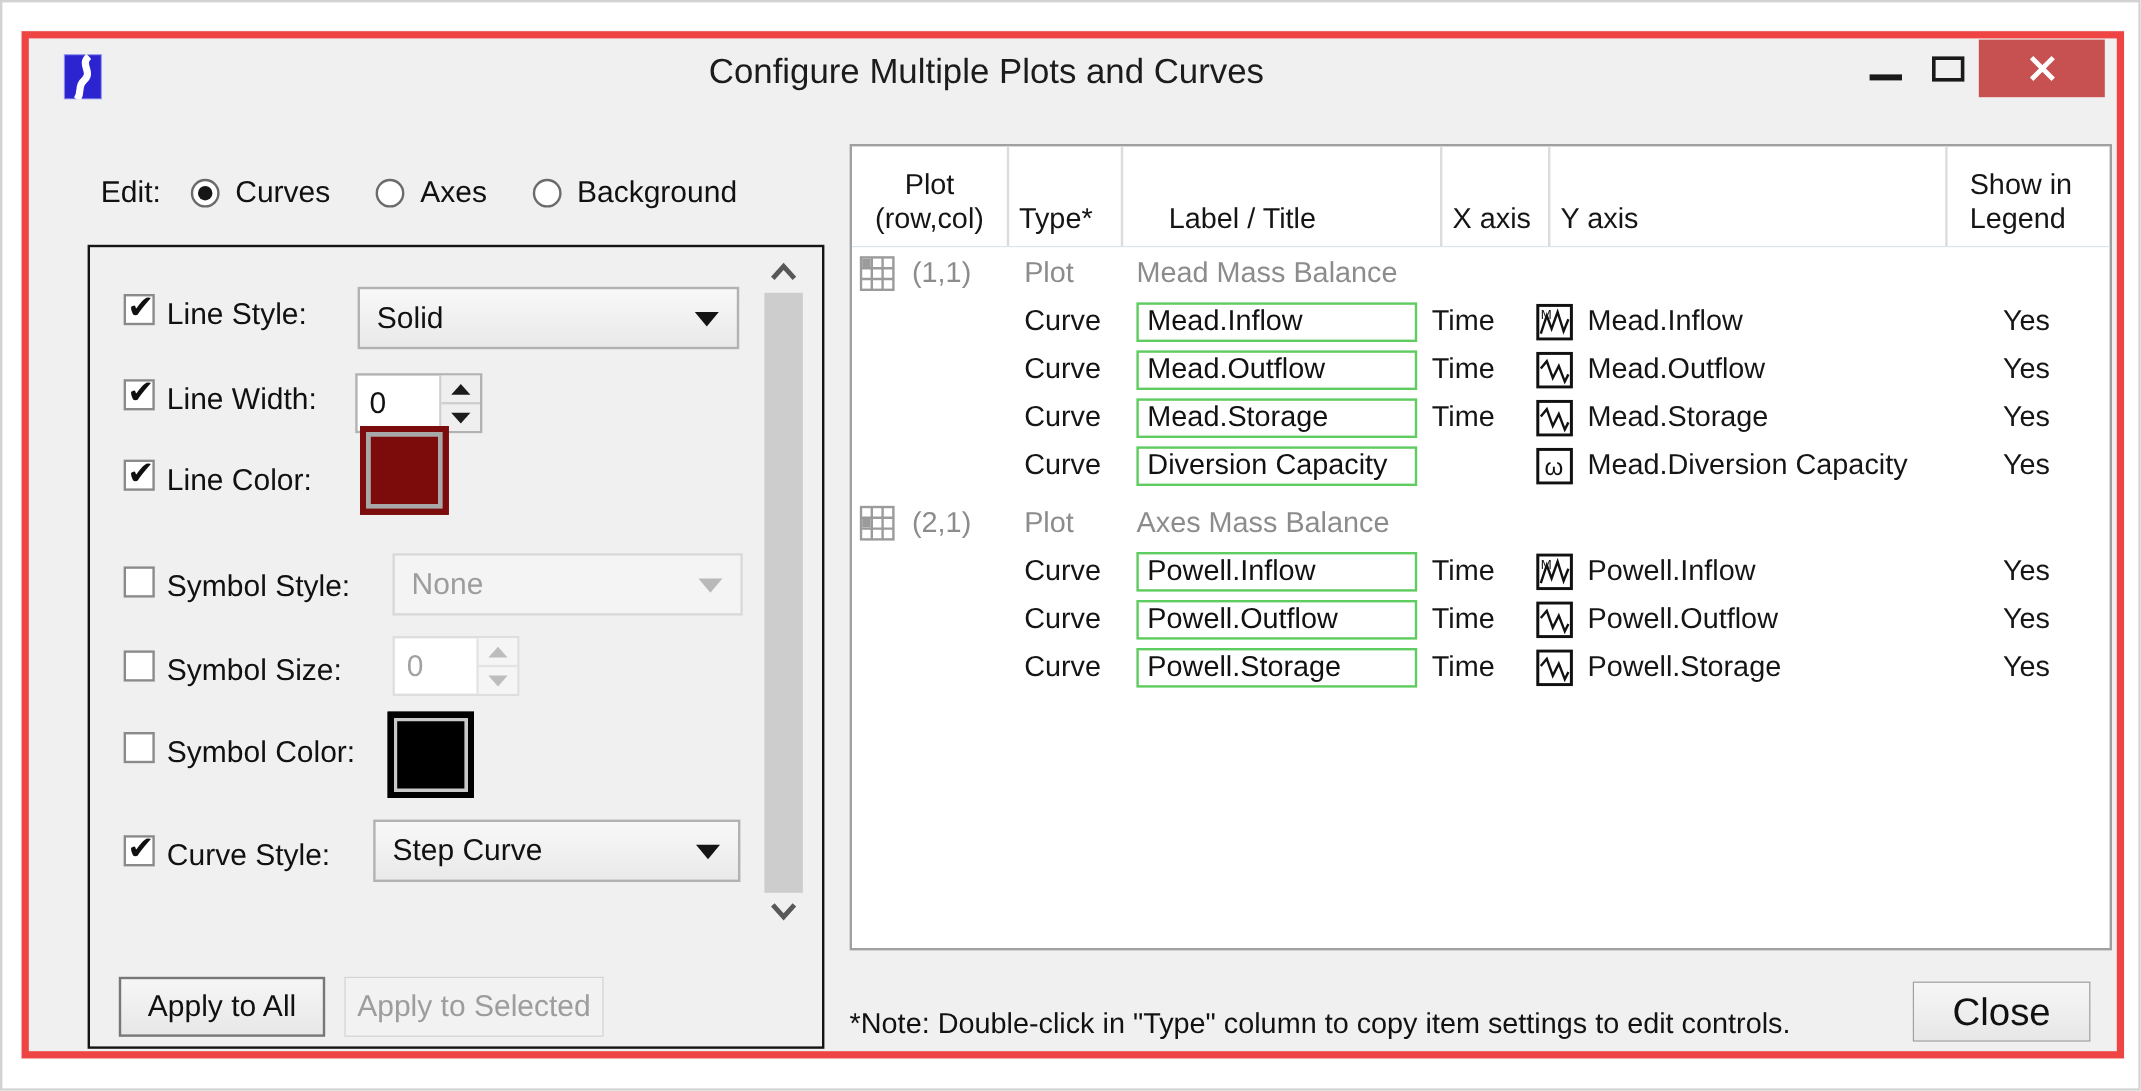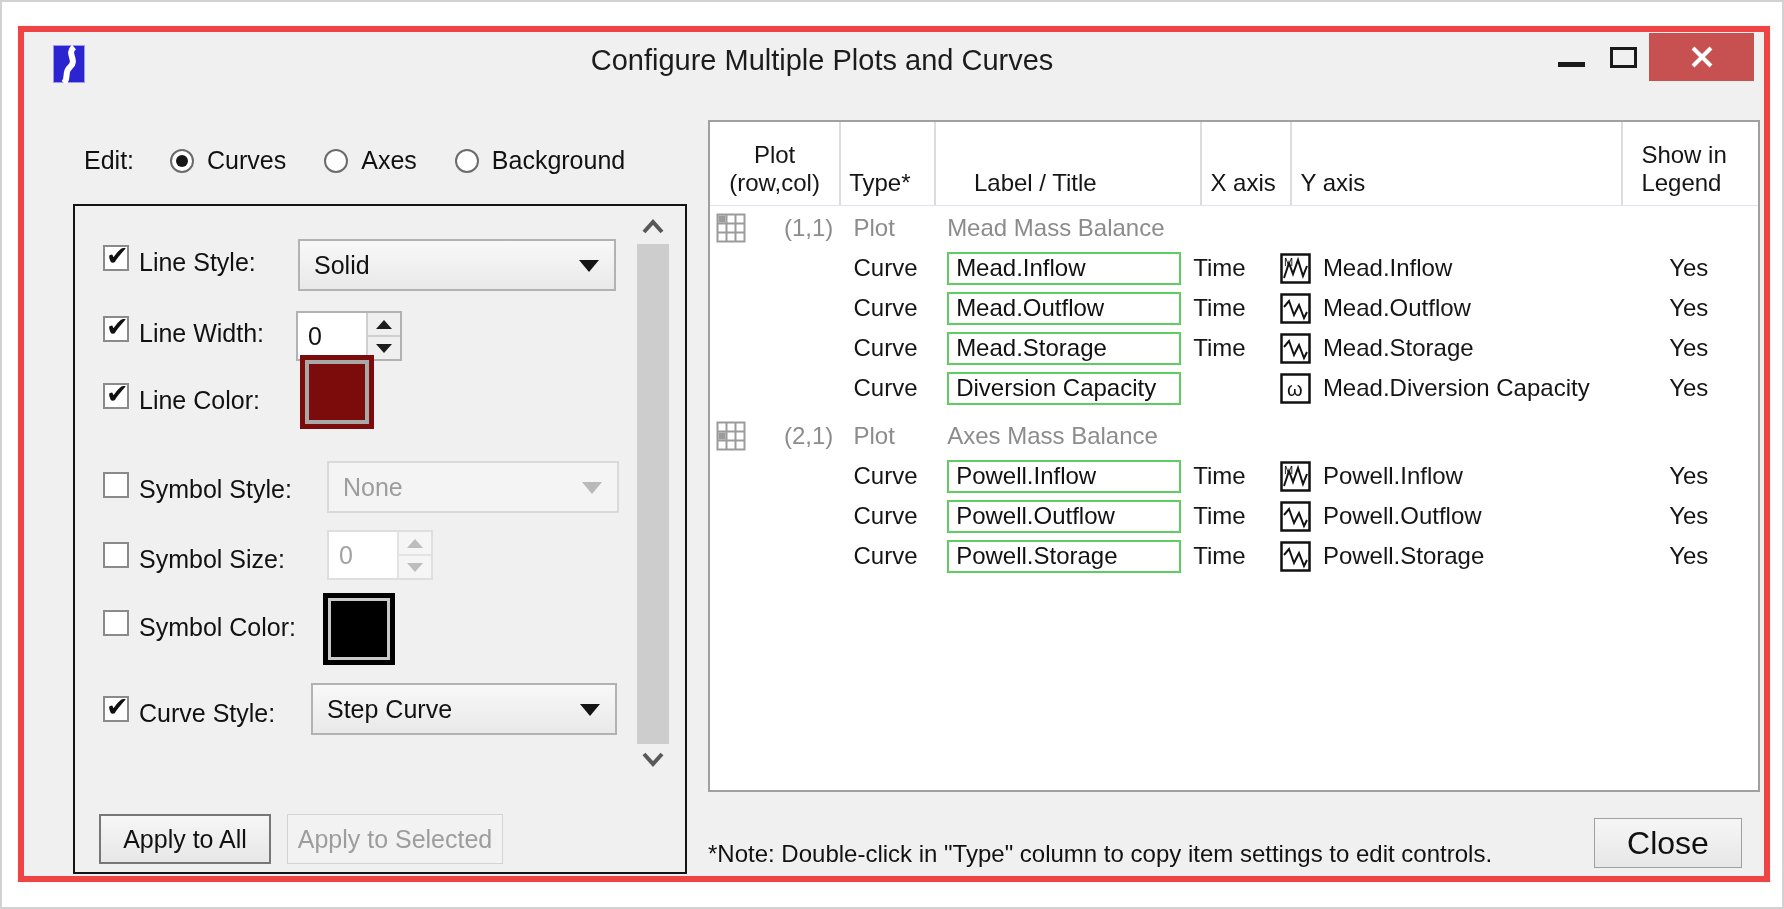--- a/index.html
+++ b/index.html
@@ -10,21 +10,21 @@
   .titlebar{position:absolute;left:0;top:0;right:0;height:56px;}
   .app-icon{position:absolute;left:29px;top:13px;width:32px;height:38px;}
   .title{position:absolute;left:calc(50% - 72px);top:12px;transform:translateX(-50%);font-size:29px;color:#1c1c1c;white-space:nowrap;}
   .winbtns{position:absolute;right:10px;top:1px;height:48px;display:flex;align-items:stretch;}
   .wb{width:52px;display:flex;align-items:center;justify-content:center;}
   .wb-close{width:105px;display:flex;align-items:center;justify-content:center;}
   .dash{width:27px;height:5px;background:#1a1a1a;margin-top:14px;}
   .maxrect{width:27px;height:21px;border:3px solid #1a1a1a;background:transparent;}
   
   .edit-row{position:absolute;left:60px;top:114px;display:flex;align-items:center;font-size:25px;color:#111;}
-  .edit-label{margin-right:36px;}
+  .edit-label{margin-right:25px;}
   .radio-opt{display:flex;align-items:center;margin-right:38px;}
   .radio{width:24px;height:24px;border:2px solid #6b6b6b;border-radius:50%;background:#fff;margin-right:13px;flex:none;}
   .radio.selected::after{content:"";display:block;width:12px;height:12px;margin:4px;border-radius:50%;background:#161616;}
   
   .groupbox{position:absolute;left:49px;top:172px;width:614px;height:670px;border:2px solid #141414;background:#f0f0f0;}
   .cb{position:absolute;width:26px;height:26px;border:2px solid #8a8a8a;background:#fff;}
   .cb.checked::after{content:"\2714";position:absolute;left:1px;top:-7px;font-size:27px;color:#101010;}
   .flabel{position:absolute;font-size:25px;color:#111;white-space:nowrap;}
   .combo{position:absolute;height:52px;border:2px solid #b2b2b2;background:linear-gradient(#f8f8f8,#e9e9e9);display:flex;align-items:center;padding:0 44px 0 14px;font-size:25px;color:#111;}
   .combo .arrow{position:absolute;right:15px;top:50%;margin-top:-5px;width:0;height:0;border-left:10px solid transparent;border-right:10px solid transparent;border-top:12px solid #141414;}
@@ -54,21 +54,21 @@
   .btn.default{border:2px solid #777;}
   .btn.disabled{background:#f2f2f2;border:1px solid #d3d3d3;color:#9d9d9d;}
   
   .table{position:absolute;left:684px;top:88px;width:1052px;height:672px;background:#fff;border:2px solid #a0a0a0;}
   .thead{position:absolute;left:0;top:0;right:0;height:84px;display:flex;border-bottom:1px solid #dde4ee;}
   .th{display:flex;flex-direction:column;justify-content:flex-end;padding-bottom:8px;font-size:24px;color:#151515;border-right:2px solid #dcdcdc;}
   .th:last-child{border-right:none;}
   .tbody{position:absolute;left:0;top:86px;right:0;}
   .tr{display:flex;height:40px;align-items:center;font-size:24px;color:#151515;}
   .tr.group2{margin-top:8px;}
-  .c-plot{width:136px;display:flex;align-items:center;gap:24px;}
+  .c-plot{width:136px;display:flex;align-items:center;}
   .c-type{width:98px;padding-left:8px;}
   .c-label{width:243px;padding-left:4px;}
   .c-x{width:93px;padding-left:8px;}
   .c-y{width:343px;display:flex;align-items:center;padding-left:2px;}
   .c-leg{width:139px;text-align:center;}
   .gray{color:#8c8c8c;}
   .ginput{display:flex;align-items:center;width:234px;height:33px;border:2px solid #5ecc5e;background:#fff;padding-left:7px;font-size:24px;color:#111;white-space:nowrap;overflow:hidden;}
   .ginput.wide{width:338px;}
   .grid-icon{margin-left:6px;margin-right:14px;flex:none;}
   .ax-icon{margin-right:12px;flex:none;}

